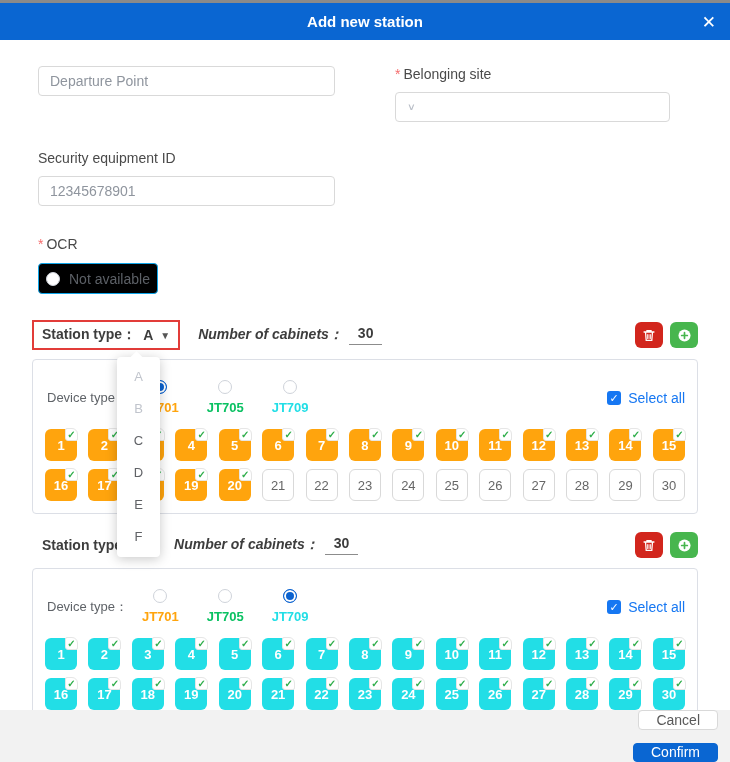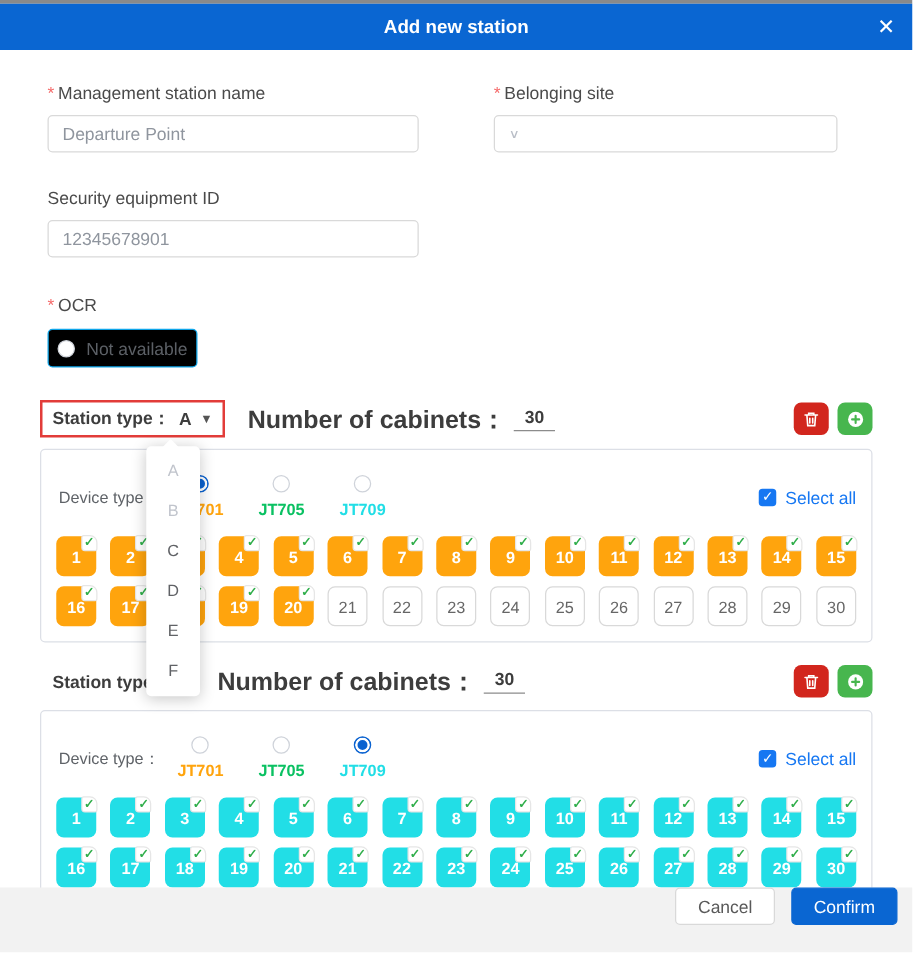--- a/index.html
+++ b/index.html
@@ -32,21 +32,21 @@
 
   .radio { width:14px; height:14px; border:1px solid #cfd3da; border-radius:50%; background:#fff; display:inline-block; flex:none; }
   .radio.on { border-color:#0a62d0; background:#0a62d0; box-shadow:inset 0 0 0 2px #fff; }
 
   
   .sec-row { display:flex; align-items:center; margin:26px 32px 0; position:relative; }
   .sec2 .sec-row { margin-top:17px; }
   .stype-trigger { display:inline-flex; align-items:center; gap:7px; padding:4px 8px; font-size:14px; font-weight:bold; color:#3d3d3d; cursor:pointer; border:2px solid transparent; }
   .stype-trigger.hl { border-color:#e23c39; }
   .caret { font-size:10px; color:#555; }
-  .ncab-label { font-size:20px; font-weight:bold; color:#3d3d3d; margin-left:18px; }
+  .ncab-label { font-size:14px; font-weight:bold; color:#3d3d3d; margin-left:18px;font-style:italic; }
   .ncab-value { font-size:14px; font-weight:bold; color:#3d3d3d; border-bottom:1px solid #8c8c8c; padding:0 9px 3px; margin-left:6px; cursor:text; }
   .row-btns { margin-left:auto; display:flex; gap:7px; }
   .icon-btn { width:28px; height:26px; border:none; border-radius:6px; display:flex; align-items:center; justify-content:center; cursor:pointer; }
   .btn-del { background:#d2261d; }
   .btn-add { background:#47b64e; }
   .icon-btn svg { display:block; }
 
   
   .panel { border:1px solid #dcdfe6; border-radius:4px; margin:9px 32px 0; padding:12px 12px 12px; background:#fff; }
   .dev-row { display:flex; align-items:center; margin:8px 0 14px 2px; }
@@ -61,38 +61,37 @@
   .cab.unsel { background:#fff; border:1px solid #d9d9d9; color:#666; }
   .badge { position:absolute; top:-1px; right:-1px; width:13px; height:13px; background:#fff; border:1px solid #e6e6e6; border-radius:2px 6px 2px 3px; font-size:10px; line-height:12px; text-align:center; color:#2fae4a; font-weight:bold; }
 
   
   .dd-pop { position:absolute; left:85px; top:calc(100% + 7px); width:43px; background:#fff; border-radius:4px; box-shadow:0 2px 12px rgba(0,0,0,.22); padding:4px 0; z-index:60; }
   .dd-pop::before { content:""; position:absolute; top:-4px; left:15px; width:9px; height:9px; background:#fff; transform:rotate(45deg); }
   .dd-item { height:32px; line-height:32px; text-align:center; font-size:13px; color:#606266; cursor:pointer; }
   .dd-item.disabled { color:#c0c4cc; cursor:not-allowed; }
 
   
-  .dlg-footer { position:absolute; left:0; right:0; bottom:0; height:52px; background:#f2f2f2; display:flex; align-items:flex-start; justify-content:flex-end; gap:13px; padding-right:12px; }
+  .dlg-footer { position:absolute; left:0; right:0; bottom:0; height:52px; background:#f2f2f2; display:flex; align-items:flex-end; justify-content:flex-end; gap:13px; padding-right:12px;flex-direction:column; }
   .btn { height:30px; padding:0 17px; border-radius:4px; font-size:14px; cursor:pointer; font-family:inherit; }
   .btn-cancel { background:#fff; border:1px solid #d9d9d9; color:#595959; }
   .btn-confirm { background:#0a66d2; border:1px solid #0a66d2; color:#fff; }
 </style>
 </head>
 <body>
 
 <div class="top-strip"></div>
 
 <div class="dlg-header">
   <span class="dlg-title">Add new station</span>
   <span class="dlg-close">✕</span>
 </div>
 
 <div class="fields">
   <div class="field">
-    <label><span class="req-star">*</span><span>Management station name</span></label>
     <div class="tbox">
         <span>Departure Point</span>
       </div>
   </div>
   <div class="field">
     <label><span class="req-star">*</span><span>Belonging site</span></label>
     <div class="tbox selbox">
       <span class="chevron">∨</span>
     </div>
   </div>

